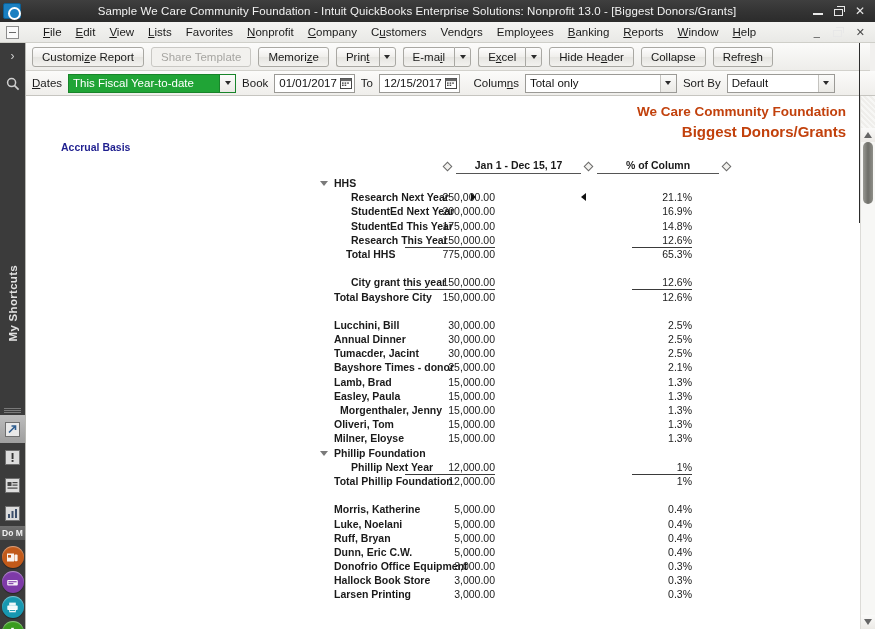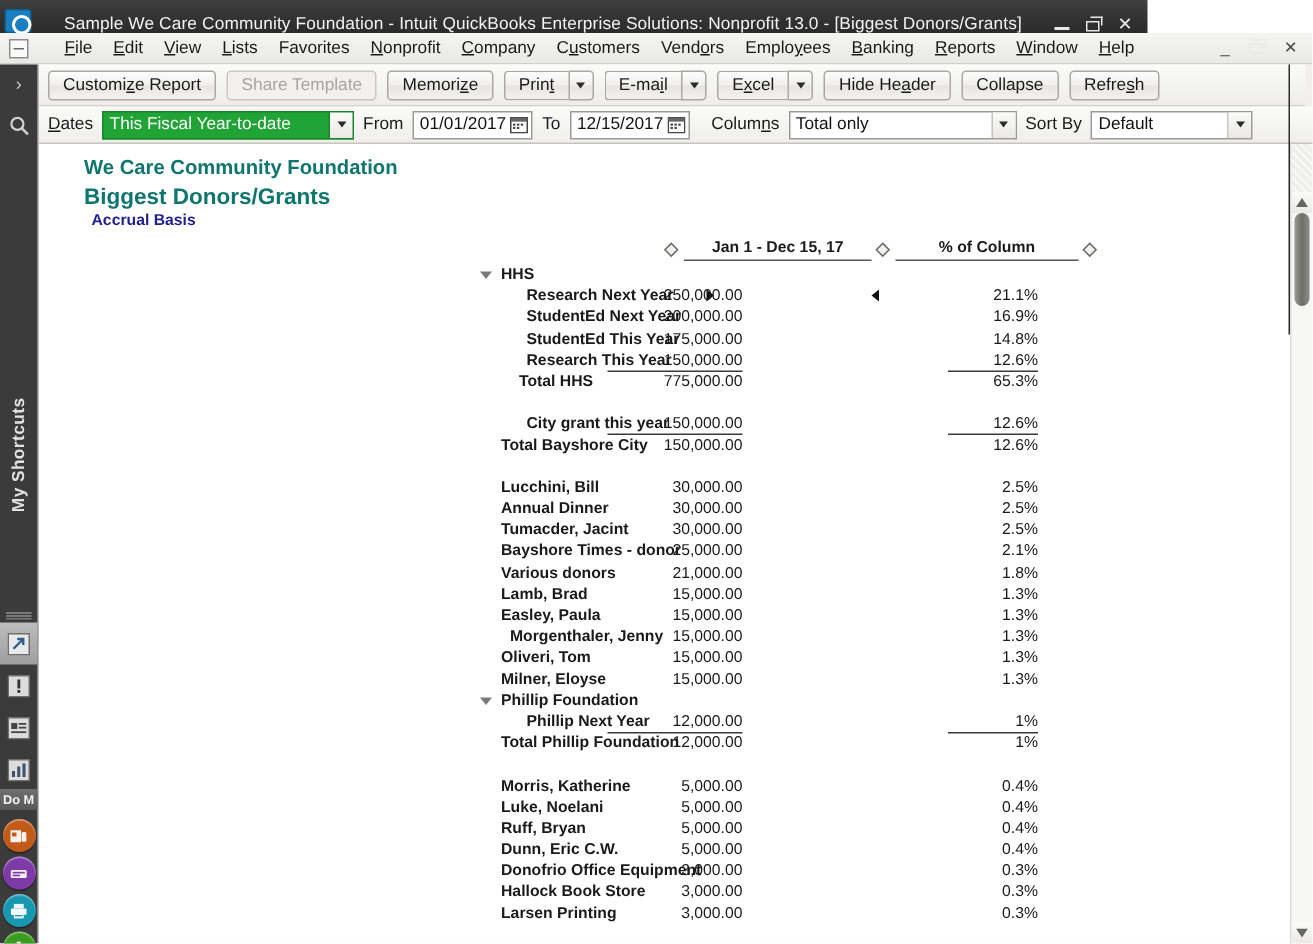--- a/index.html
+++ b/index.html
@@ -6,23 +6,23 @@
   html, body {
     width: 875px; height: 629px;
     overflow: hidden;
     font-family: "Liberation Sans", sans-serif;
     background: #ffffff;
   }
   #app { position: relative; width: 875px; height: 629px; overflow: hidden; }
 
   
   .titlebar {
-    position: absolute; top: 0; left: 0; width: 765px; height: 22px;
+    position: absolute; top: 0; left: 0; width: 875px; height: 22px;
     background: linear-gradient(to bottom, #3f3f3f 0%, #343434 50%, #2b2b2b 100%);
-    display: flex; align-items: flex-end;
+    display: flex; align-items: center;
   }
   .tb-logo {
     width: 18px; height: 16px; margin-left: 3px;
     background: #1a7fc1; border: 1px solid #0d5f93; border-radius: 2px;
     position: relative; flex: none;
   }
   .tb-logo::after {
     content: ""; position: absolute; left: 4px; top: 3px;
     width: 9px; height: 9px; border: 2px solid #fff; border-radius: 50%;
   }
@@ -178,21 +178,21 @@
 
   
   .canvas {
     position: absolute; top: 53px; left: 0; width: 850px; height: 533px;
     background: #ffffff; overflow: hidden;
   }
   .paper {
     position: absolute; top: 0; left: 30px; width: 790px; height: 533px; background: #fff;
   }
   .rpt-co, .rpt-title, .rpt-range {
-    text-align: left; color: #0f766e; font-weight: bold; white-space: nowrap;
+    text-align: right; color: #c2410c; font-weight: bold; white-space: nowrap;
   }
   .rpt-co { font-size: 13.5px; margin-top: 8px; }
   .rpt-title { font-size: 15px; margin-top: 4px; }
   .rpt-range { font-size: 11.5px; margin-top: 5px; }
   .accrual {
     position: absolute; left: 5px; top: 45px;
     font-size: 10.5px; font-weight: bold; color: #1f1f8f; white-space: nowrap;
   }
 
   
@@ -431,21 +431,21 @@
     </div>
 
     <div class="rdates">
       <div class="fld-label"><u>D</u>ates</div>
       <div class="combo green" style="width:168px">
         <div class="val">This Fiscal Year-to-date</div>
         <div class="cbtn">
             <i class="caret-dn"></i>
           </div>
       </div>
-      <div class="fld-label">From</div>
+      <div class="fld-label">Book</div>
       <div class="datebox">
         <span class="dv">01/01/2017</span>
         <svg class="cal-ico" viewBox="0 0 12 12">
           <rect x="0.5" y="1.5" width="11" height="10" fill="#fff" stroke="#444"></rect>
           <rect x="0.5" y="1.5" width="11" height="2.6" fill="#666"></rect>
           <rect x="2" y="5.4" width="1.6" height="1.4" fill="#444"></rect>
           <rect x="4.6" y="5.4" width="1.6" height="1.4" fill="#444"></rect>
           <rect x="7.2" y="5.4" width="1.6" height="1.4" fill="#444"></rect>
           <rect x="2" y="7.6" width="1.6" height="1.4" fill="#444"></rect>
           <rect x="4.6" y="7.6" width="1.6" height="1.4" fill="#444"></rect>
@@ -552,25 +552,20 @@
               <div class="cell-label" style="left: 278px;">Tumacder, Jacint</div>
               <div class="cell-amt" style="width: 90px;">30,000.00</div>
               <div class="cell-pct" style="width: 60px;">2.5%</div>
             </div>
             <div class="row">
               <div class="cell-label" style="left: 278px;">Bayshore Times - donor</div>
               <div class="cell-amt" style="width: 90px;">25,000.00</div>
               <div class="cell-pct" style="width: 60px;">2.1%</div>
             </div>
             <div class="row">
-              <div class="cell-label" style="left: 278px;">Various donors</div>
-              <div class="cell-amt" style="width: 90px;">21,000.00</div>
-              <div class="cell-pct" style="width: 60px;">1.8%</div>
-            </div>
-            <div class="row">
               <div class="cell-label" style="left: 278px;">Lamb, Brad</div>
               <div class="cell-amt" style="width: 90px;">15,000.00</div>
               <div class="cell-pct" style="width: 60px;">1.3%</div>
             </div>
             <div class="row">
               <div class="cell-label" style="left: 278px;">Easley, Paula</div>
               <div class="cell-amt" style="width: 90px;">15,000.00</div>
               <div class="cell-pct" style="width: 60px;">1.3%</div>
             </div>
             <div class="row">

